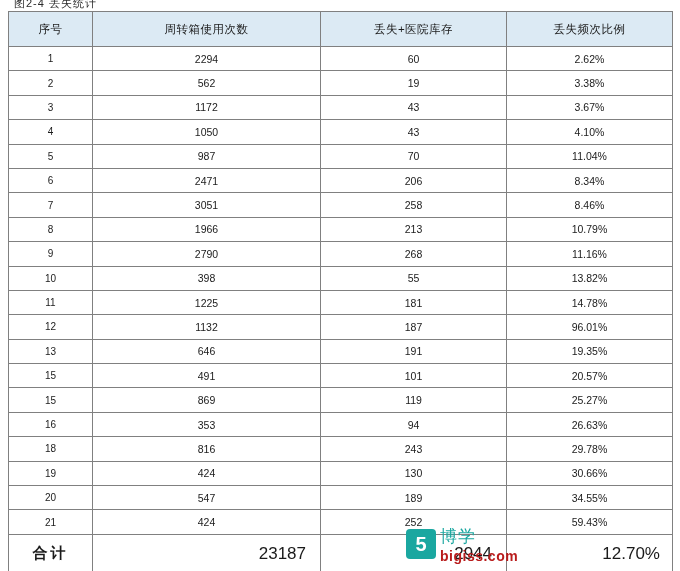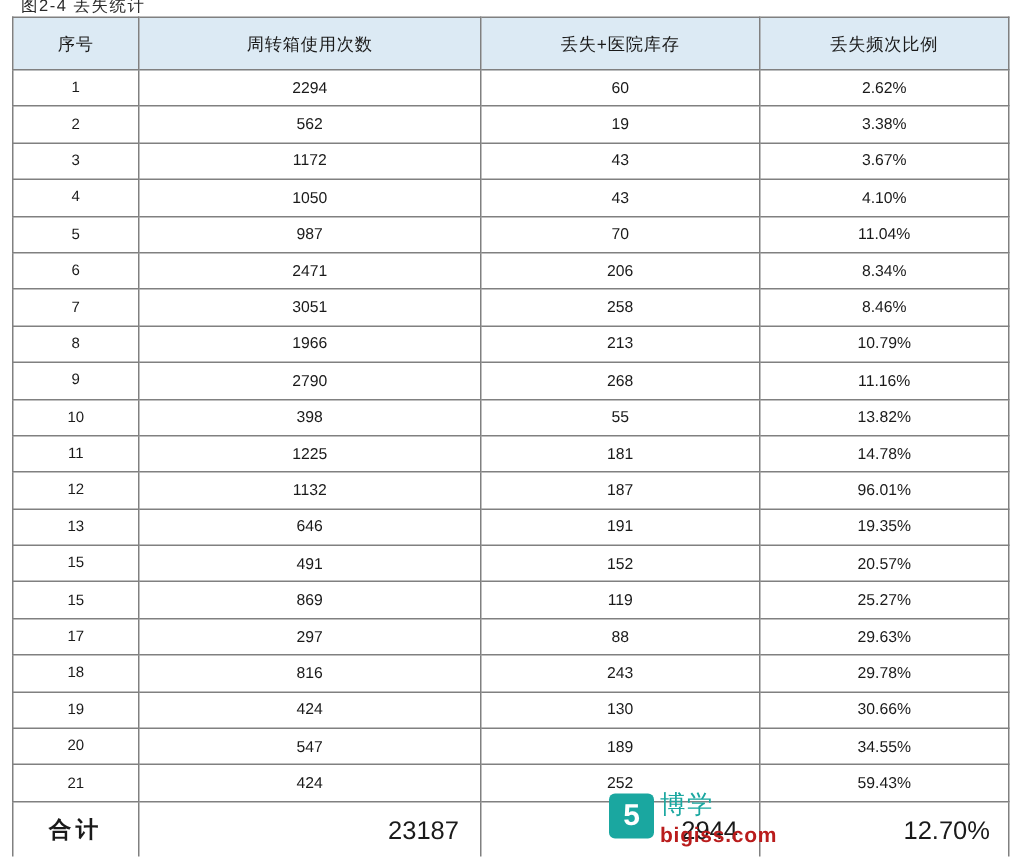--- a/index.html
+++ b/index.html
@@ -222,34 +222,34 @@
       </tr>
       <tr>
         <td class="idx">13</td>
         <td>646</td>
         <td>191</td>
         <td>19.35%</td>
       </tr>
       <tr>
         <td class="idx">15</td>
         <td>491</td>
-        <td>152</td>
+        <td>101</td>
         <td>20.57%</td>
       </tr>
       <tr>
         <td class="idx">15</td>
         <td>869</td>
         <td>119</td>
         <td>25.27%</td>
       </tr>
       <tr>
-        <td class="idx">17</td>
-        <td>297</td>
-        <td>88</td>
-        <td>29.63%</td>
+        <td class="idx">16</td>
+        <td>353</td>
+        <td>94</td>
+        <td>26.63%</td>
       </tr>
       <tr>
         <td class="idx">18</td>
         <td>816</td>
         <td>243</td>
         <td>29.78%</td>
       </tr>
       <tr>
         <td class="idx">19</td>
         <td>424</td>

